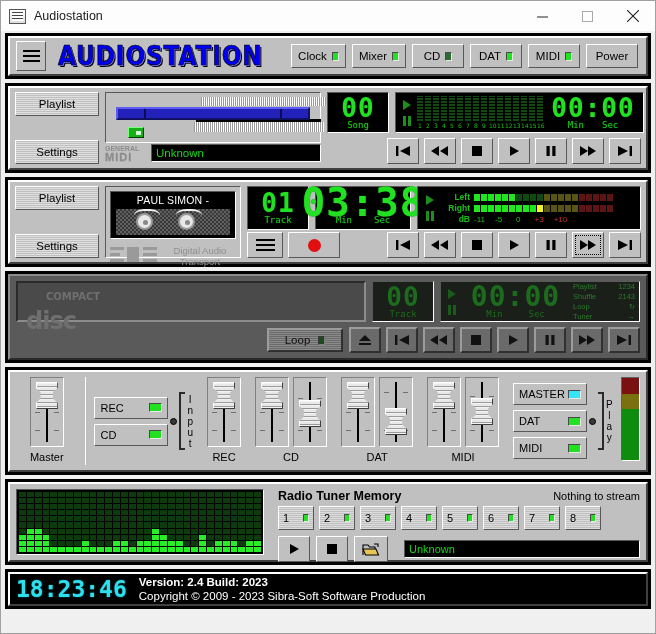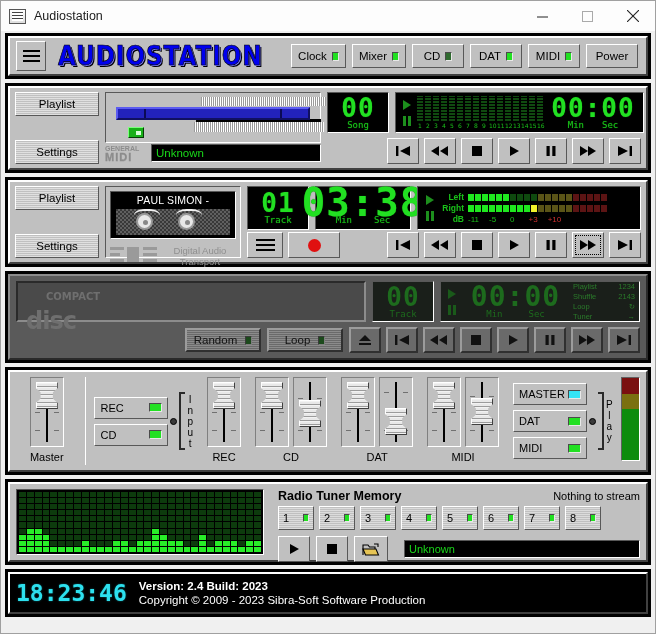--- a/index.html
+++ b/index.html
@@ -192,21 +192,21 @@
        linear-gradient(#9a9a9a,#9a9a9a) 33px 2px/14px 3px no-repeat,
        linear-gradient(#9a9a9a,#9a9a9a) 33px 8px/14px 3px no-repeat,
        linear-gradient(#9a9a9a,#9a9a9a) 33px 14px/14px 3px no-repeat;
   }
   #dat-sub{color:#8f8f8f;font-size:9.5px;line-height:11px;text-align:center;flex:1;}
   #dat-mid{display:flex;flex-direction:column;justify-content:space-between;}
   #dat-disp-row{display:flex;gap:6px;height:44px;}
   #dat-track{width:62px;flex:0 0 62px;display:flex;flex-direction:column;align-items:center;justify-content:center;}
   #dat-time{width:96px;flex:0 0 96px;display:flex;flex-direction:column;align-items:center;justify-content:center;}
   #dat-time .labels{display:flex;gap:22px;}
-  #dat-vu{flex:1;display:flex;align-items:center;padding:2px 5px;gap:2px;}
+  #dat-vu{flex:1;display:flex;align-items:center;padding:2px 5px;gap:8px;}
   #vu-rows{flex:1;display:flex;flex-direction:column;gap:1px;font-size:8px;}
   .vu-row{display:flex;align-items:center;gap:4px;}
   .vu-lbl{width:26px;text-align:right;color:#19c019;font-size:8.5px;font-weight:bold;}
   .vu-seg{width:6px;height:7px;}
   .vu-scale{display:flex;gap:4px;color:#19c019;font-size:8px;}
   #dat-btnrow{display:flex;gap:5px;align-items:center;height:26px;}
   #dat-menu{width:36px;height:26px;background:#c0c0c0;display:flex;flex-direction:column;
      align-items:center;justify-content:center;gap:3px;}
   #dat-menu i{width:19px;height:2px;background:#000;display:block}
   #dat-rec{width:52px;height:26px;background:#c0c0c0;display:flex;align-items:center;justify-content:center;}
@@ -297,21 +297,21 @@
      justify-content:space-between;padding:0 4px;font-size:11px;color:#000;
      background-image:repeating-linear-gradient(0deg,rgba(255,255,255,.45) 0 1px,transparent 1px 2px);}
   .membtn .led{width:6px;height:8px;}
   #radio-ctl{display:flex;align-items:center;gap:6px;margin-top:6px;}
   #radio-ctl .tbtn{width:32px;height:26px;}
   #open-btn{width:34px;height:26px;background:#c0c0c0;display:flex;align-items:center;justify-content:center;}
   #stream-name{flex:1;height:18px;background:#000;color:#19d819;font-size:11px;
      display:flex;align-items:center;padding-left:4px;margin-left:10px;}
 
   
-  #status-module{height:48px;margin-bottom:4px;}
+  #status-module{height:40px;margin-bottom:4px;}
   #status-panel{height:100%;background:#000;display:flex;align-items:center;padding:0 6px;gap:12px;
     border-top:2px solid #fff;border-left:2px solid #fff;
     border-right:2px solid #404040;border-bottom:2px solid #404040;}
   #clock{font-family:"DejaVu Sans Mono",monospace;font-weight:bold;font-size:23px;color:#2de0ee;
      letter-spacing:0px; text-shadow:0 0 2px #0a6a72;}
   #ver-lines{color:#fff;font-size:11.5px;line-height:14px;}
   #ver-lines .b{font-weight:bold;}
 </style>
 </head>
 <body>
@@ -717,24 +717,20 @@
               <div class="cdmode">
                 <span>Tuner</span>
                 <span>→</span>
               </div>
             </div>
           </div>
         </div>
         <div id="cd-bottom">
           <div style="width:254px"></div>
           <div class="cdbtn">
-            <span>Random</span>
-            <span class="led"></span>
-          </div>
-          <div class="cdbtn">
             <span>Loop</span>
             <span class="led"></span>
           </div>
           <div id="cd-transport">
             <div class="tbtn dimbtn">
               <svg width="14" height="12" viewBox="0 0 14 12">
                   <polygon points="7,1 13,7 1,7" fill="#111"></polygon>
                   <rect x="1" y="9" width="12" height="2" fill="#111"></rect>
                 </svg>
             </div>

